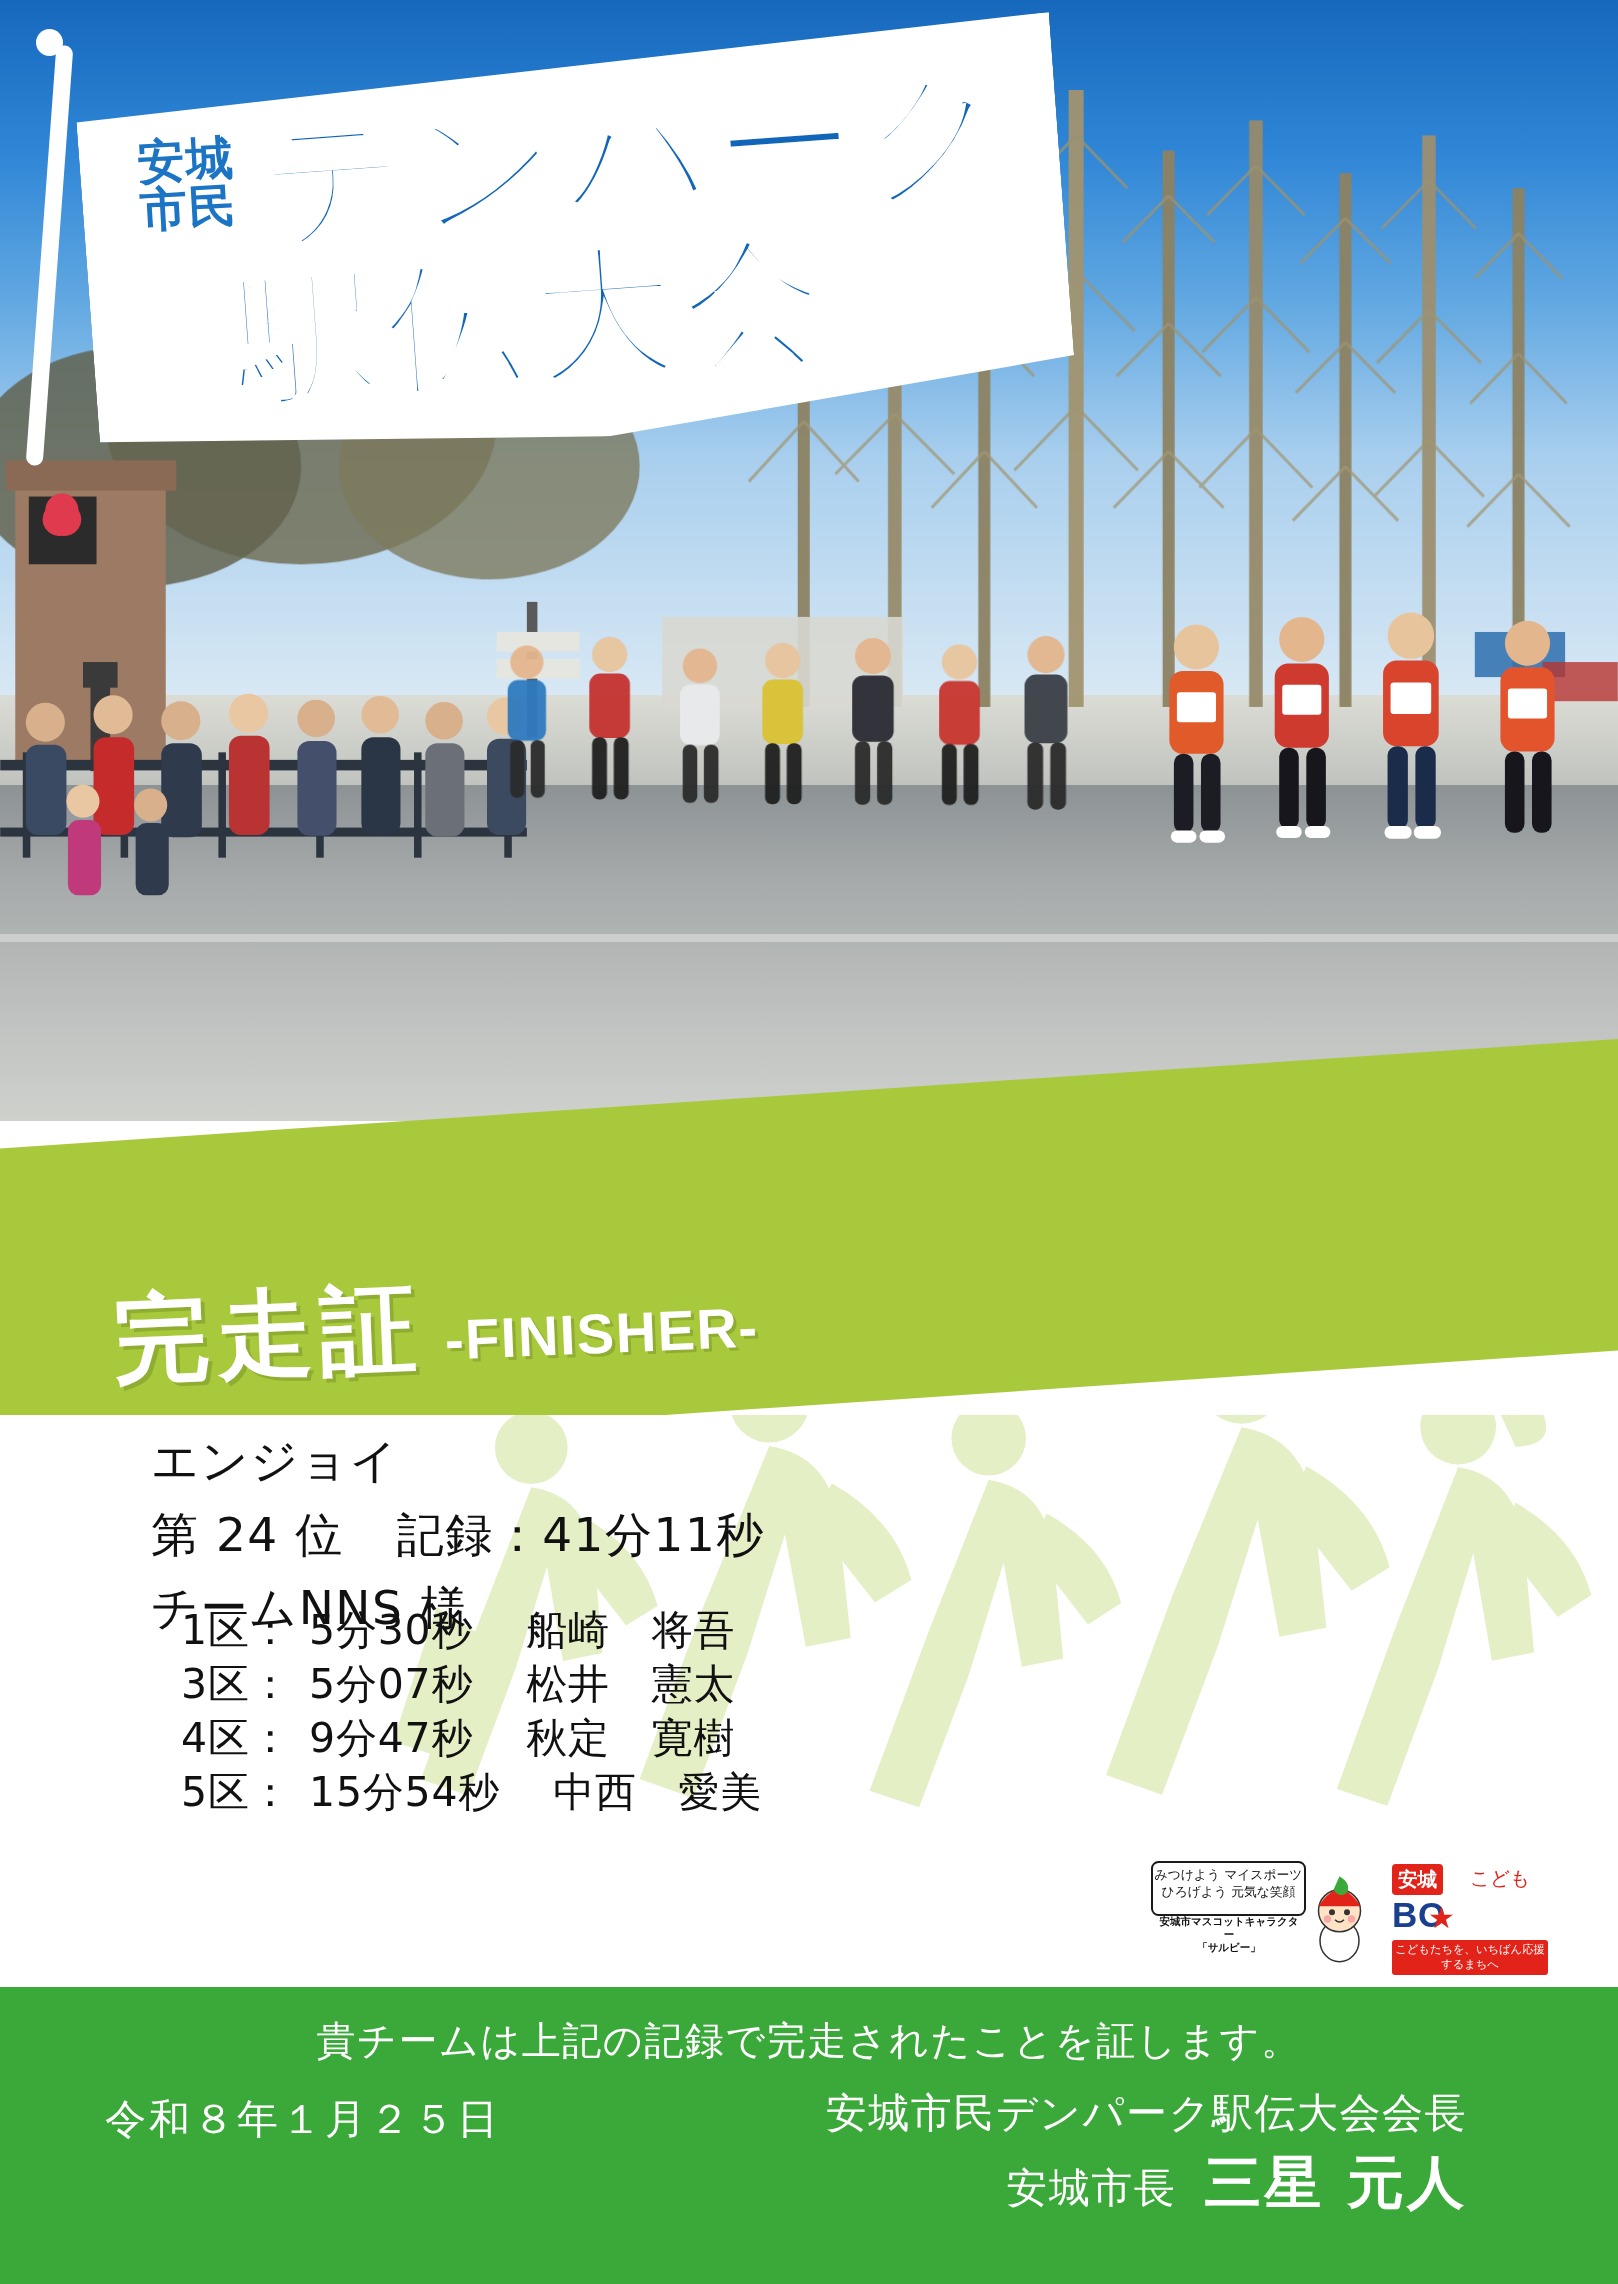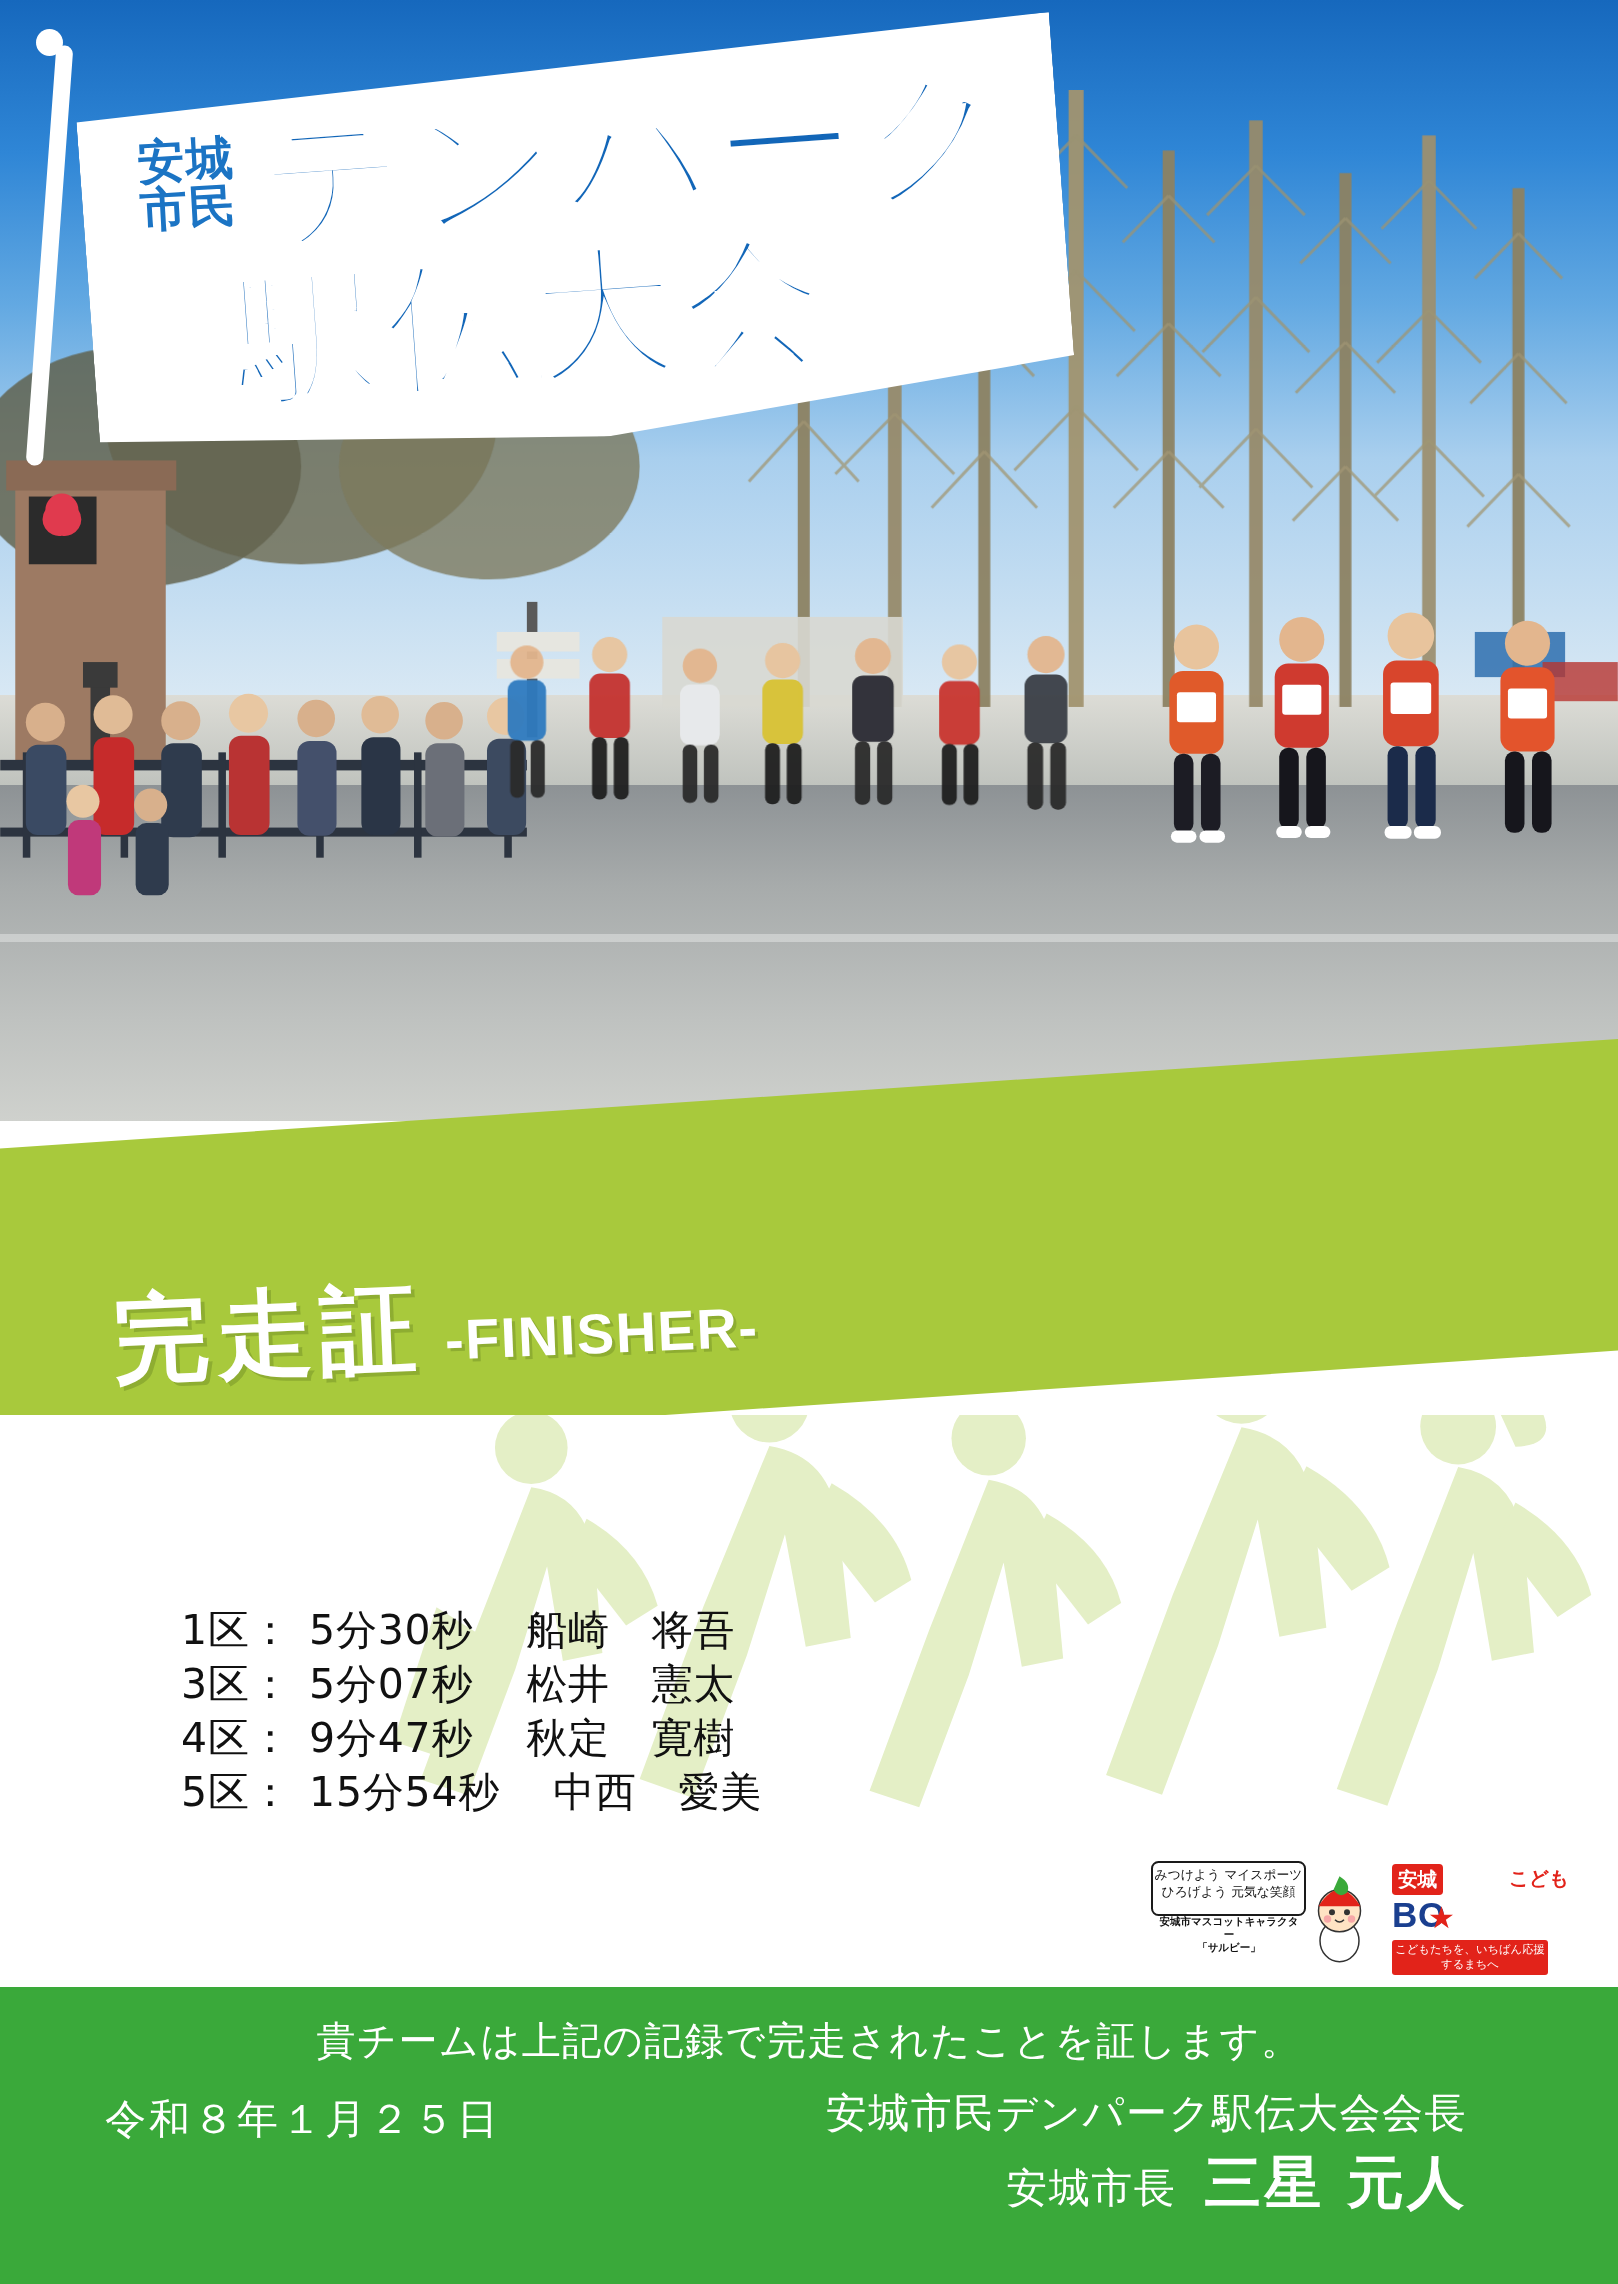--- a/index.html
+++ b/index.html
@@ -117,23 +117,22 @@
   }
   .salvie-char{position:absolute;left:154px;top:16.6px;width:69px;height:89px;}
 
   .logo-boosters{position:absolute;left:241px;top:3px;width:181px;height:105px;}
   .bo-top{position:absolute;left:0;top:0;width:181px;height:33px;}
   .bo-anjo{
     position:absolute;left:0;top:1.5px;background:#e2231a;color:#fff;font-weight:bold;font-size:19.6px;
     padding:2.3px 6px;border-radius:3.8px;font-family:"DejaVu Sans", sans-serif;
   }
   .bo-kodomo{
-    position:absolute;left:78px;top:3px;color:#e2231a;font-weight:bold;font-size:19.6px;
-    font-family:"DejaVu Sans", sans-serif;
-    margin-left:39px;
+    position:absolute;left:78px;top:3px;color:#e2231a;font-weight:normal;font-size:19.6px;
+    font-family:"DejaVu Sans", sans-serif;
   }
   .bo-main{
     position:absolute;left:0;top:33px;color:#1a3f8f;font-weight:bold;font-size:35px;letter-spacing:0.8px;
     font-family:"Liberation Sans", sans-serif;
   }
   .bo-star{position:absolute;left:36px;top:38px;font-size:30px;color:#e2231a;}
   .bo-tag{
     position:absolute;left:0;top:78px;width:156px;background:#e2231a;color:#fff;font-size:11.3px;
     text-align:center;padding:2.3px 0;border-radius:3px;font-family:"DejaVu Sans", sans-serif;
   }
@@ -382,20 +381,27 @@
         <g transform="translate(1250,90) scale(1.12)">
           <circle cx="150" cy="58" r="45"></circle>
           <path d="M196 34 q42 -24 56 12 q12 34 -34 36 z"></path>
           <path d="M150 106 q70 12 78 92 l12 128 -50 10 -22 -128 -42 138 -60 162 -60 -20 72 -198z"></path>
           <path d="M218 148 q72 42 90 110 l-40 26 -70 -92z"></path>
         </g>
       </g>
     </svg>
   </div>
 
+  <div class="result">
+    <div class="r-category">エンジョイ</div>
+    <div class="r-rankline">
+      <span>第 24 位</span><span class="gap"></span><span>記録：41分11秒</span>
+    </div>
+    <div class="r-team">チームNNS 様</div>
+  </div>
 
   <div class="legs">
     <div class="leg-row">
       <span class="lg-first">1区：</span><span>5分30秒</span><span class="lg-name">船崎　将吾</span>
     </div>
     <div class="leg-row">
       <span class="lg-first">3区：</span><span>5分07秒</span><span class="lg-name">松井　憲太</span>
     </div>
     <div class="leg-row">
       <span class="lg-first">4区：</span><span>9分47秒</span><span class="lg-name">秋定　寛樹</span>

